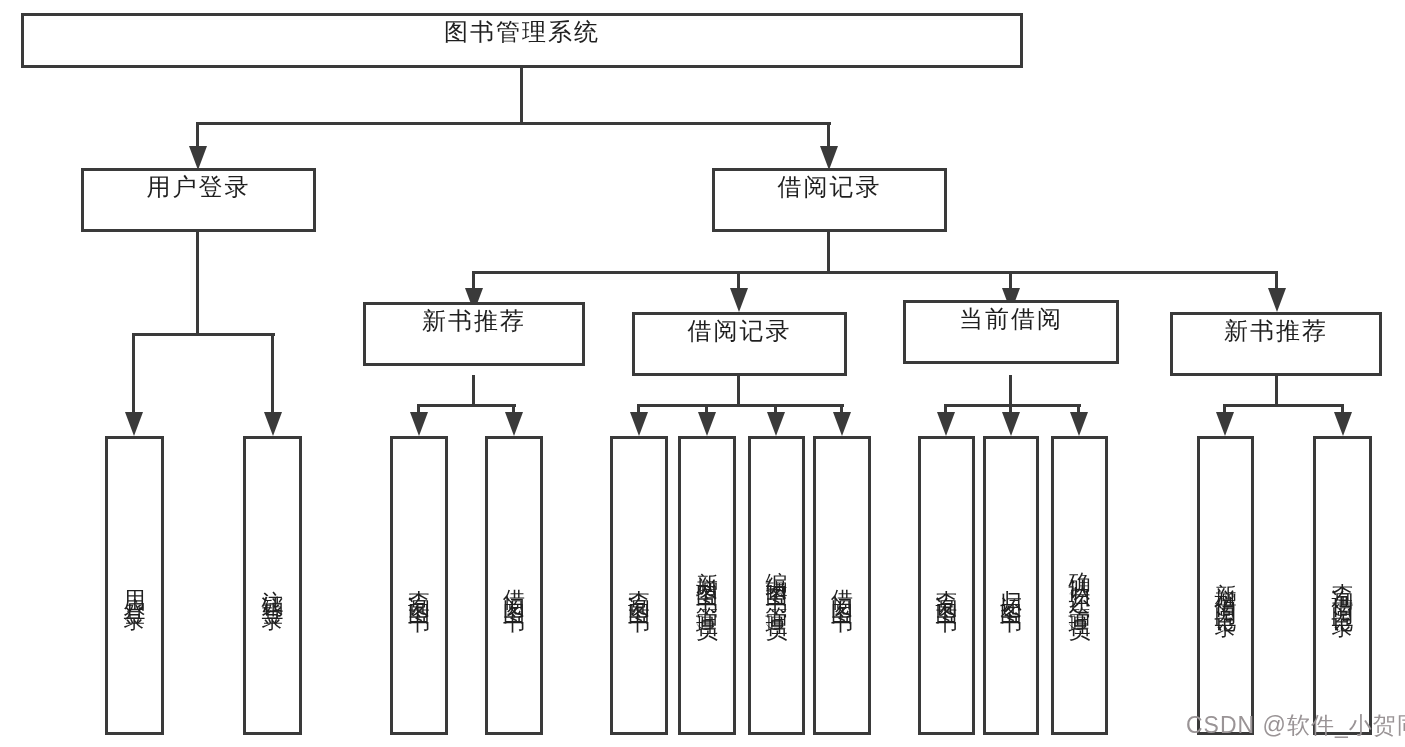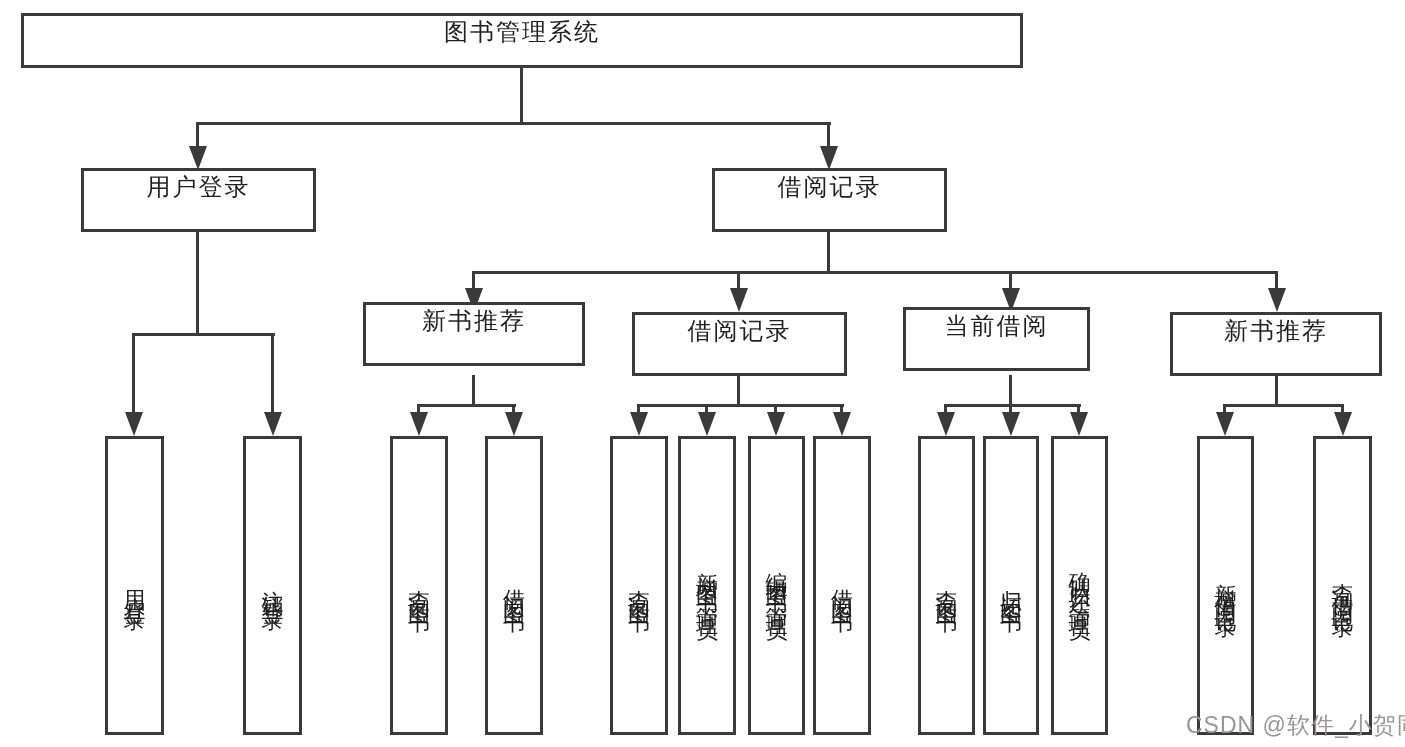--- a/index.html
+++ b/index.html
@@ -113,21 +113,21 @@
   <div class="arr" style="left:739px;top:288px;"></div>
   <div class="arr" style="left:1011px;top:288px;"></div>
   <div class="arr" style="left:1277px;top:288px;"></div>
 
   <div class="box" style="left:363px;top:302px;width:222px;height:64px;">
     <span>新书推荐</span>
   </div>
   <div class="box" style="left:632px;top:312px;width:215px;height:64px;">
     <span>借阅记录</span>
   </div>
-  <div class="box" style="left:903px;top:307px;width:187px;height:64px;">
+  <div class="box" style="left:903px;top:300px;width:216px;height:64px;">
     <span>当前借阅</span>
   </div>
   <div class="box" style="left:1170px;top:312px;width:212px;height:64px;">
     <span>新书推荐</span>
   </div>
 
   <div class="vline" style="left:472px;top:375px;height:31px;"></div>
   <div class="hline" style="left:417px;top:404px;width:99px;"></div>
   <div class="vline" style="left:417px;top:404px;height:10px;"></div>
   <div class="vline" style="left:512px;top:404px;height:10px;"></div>

